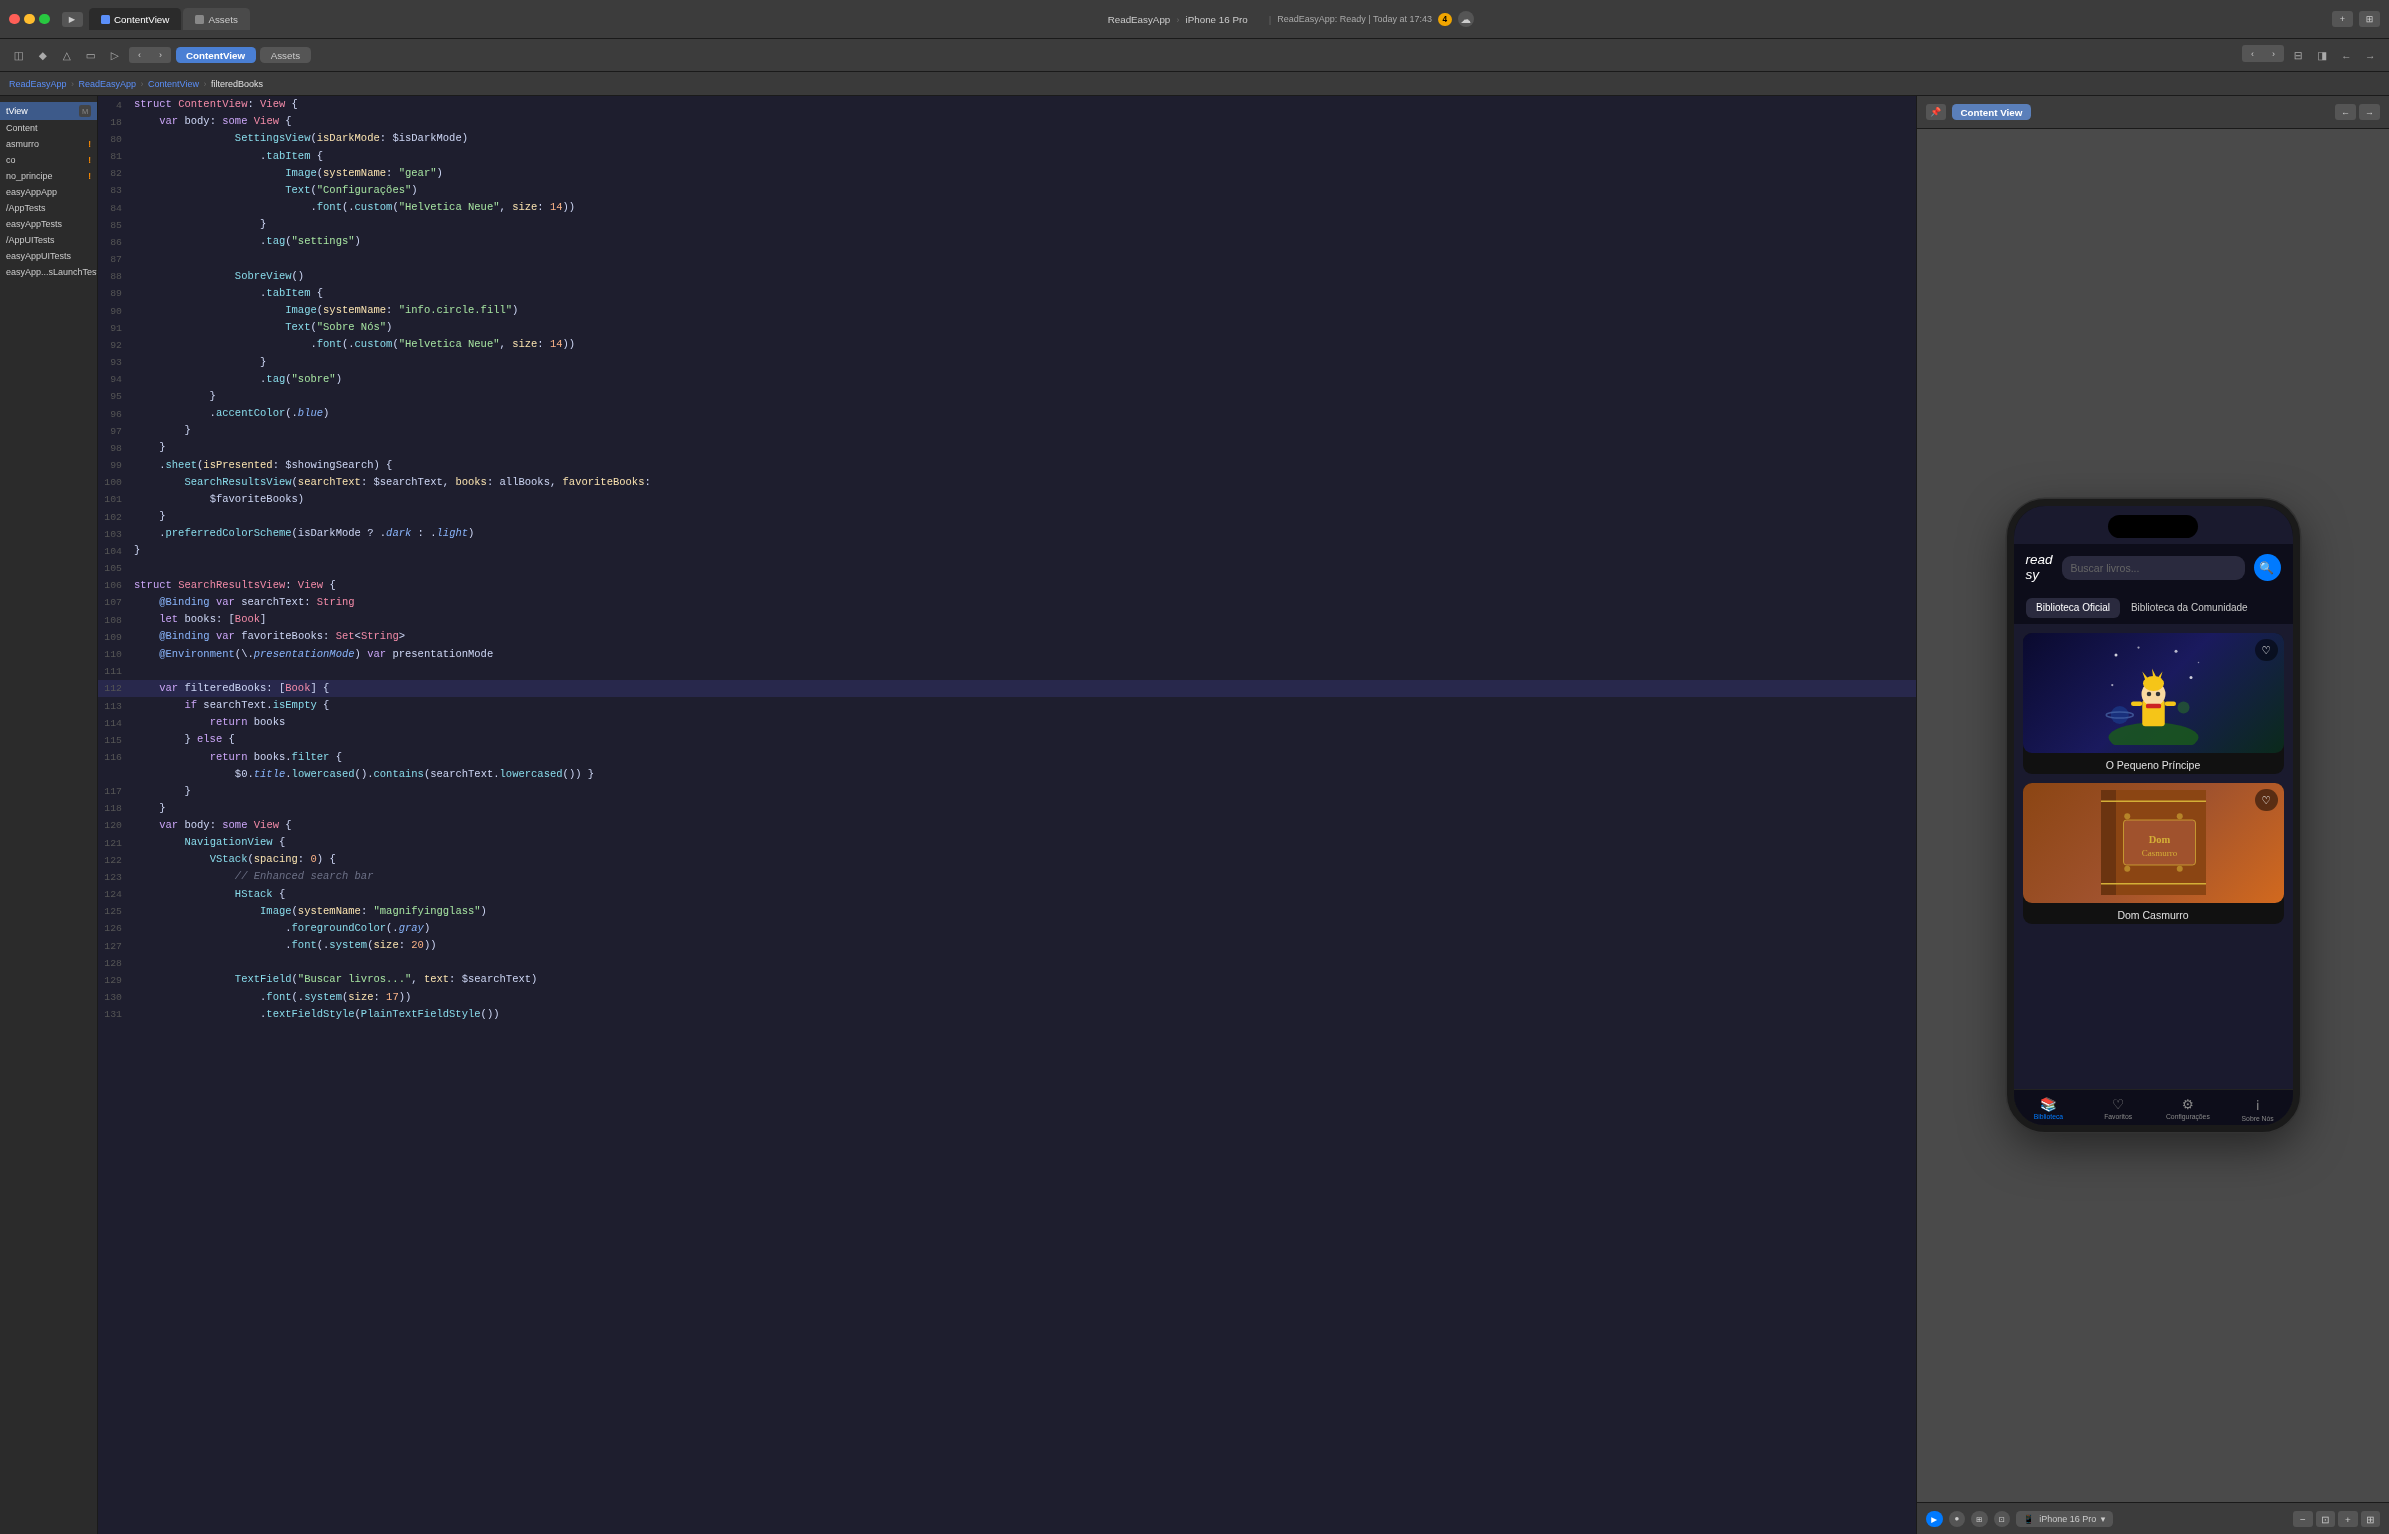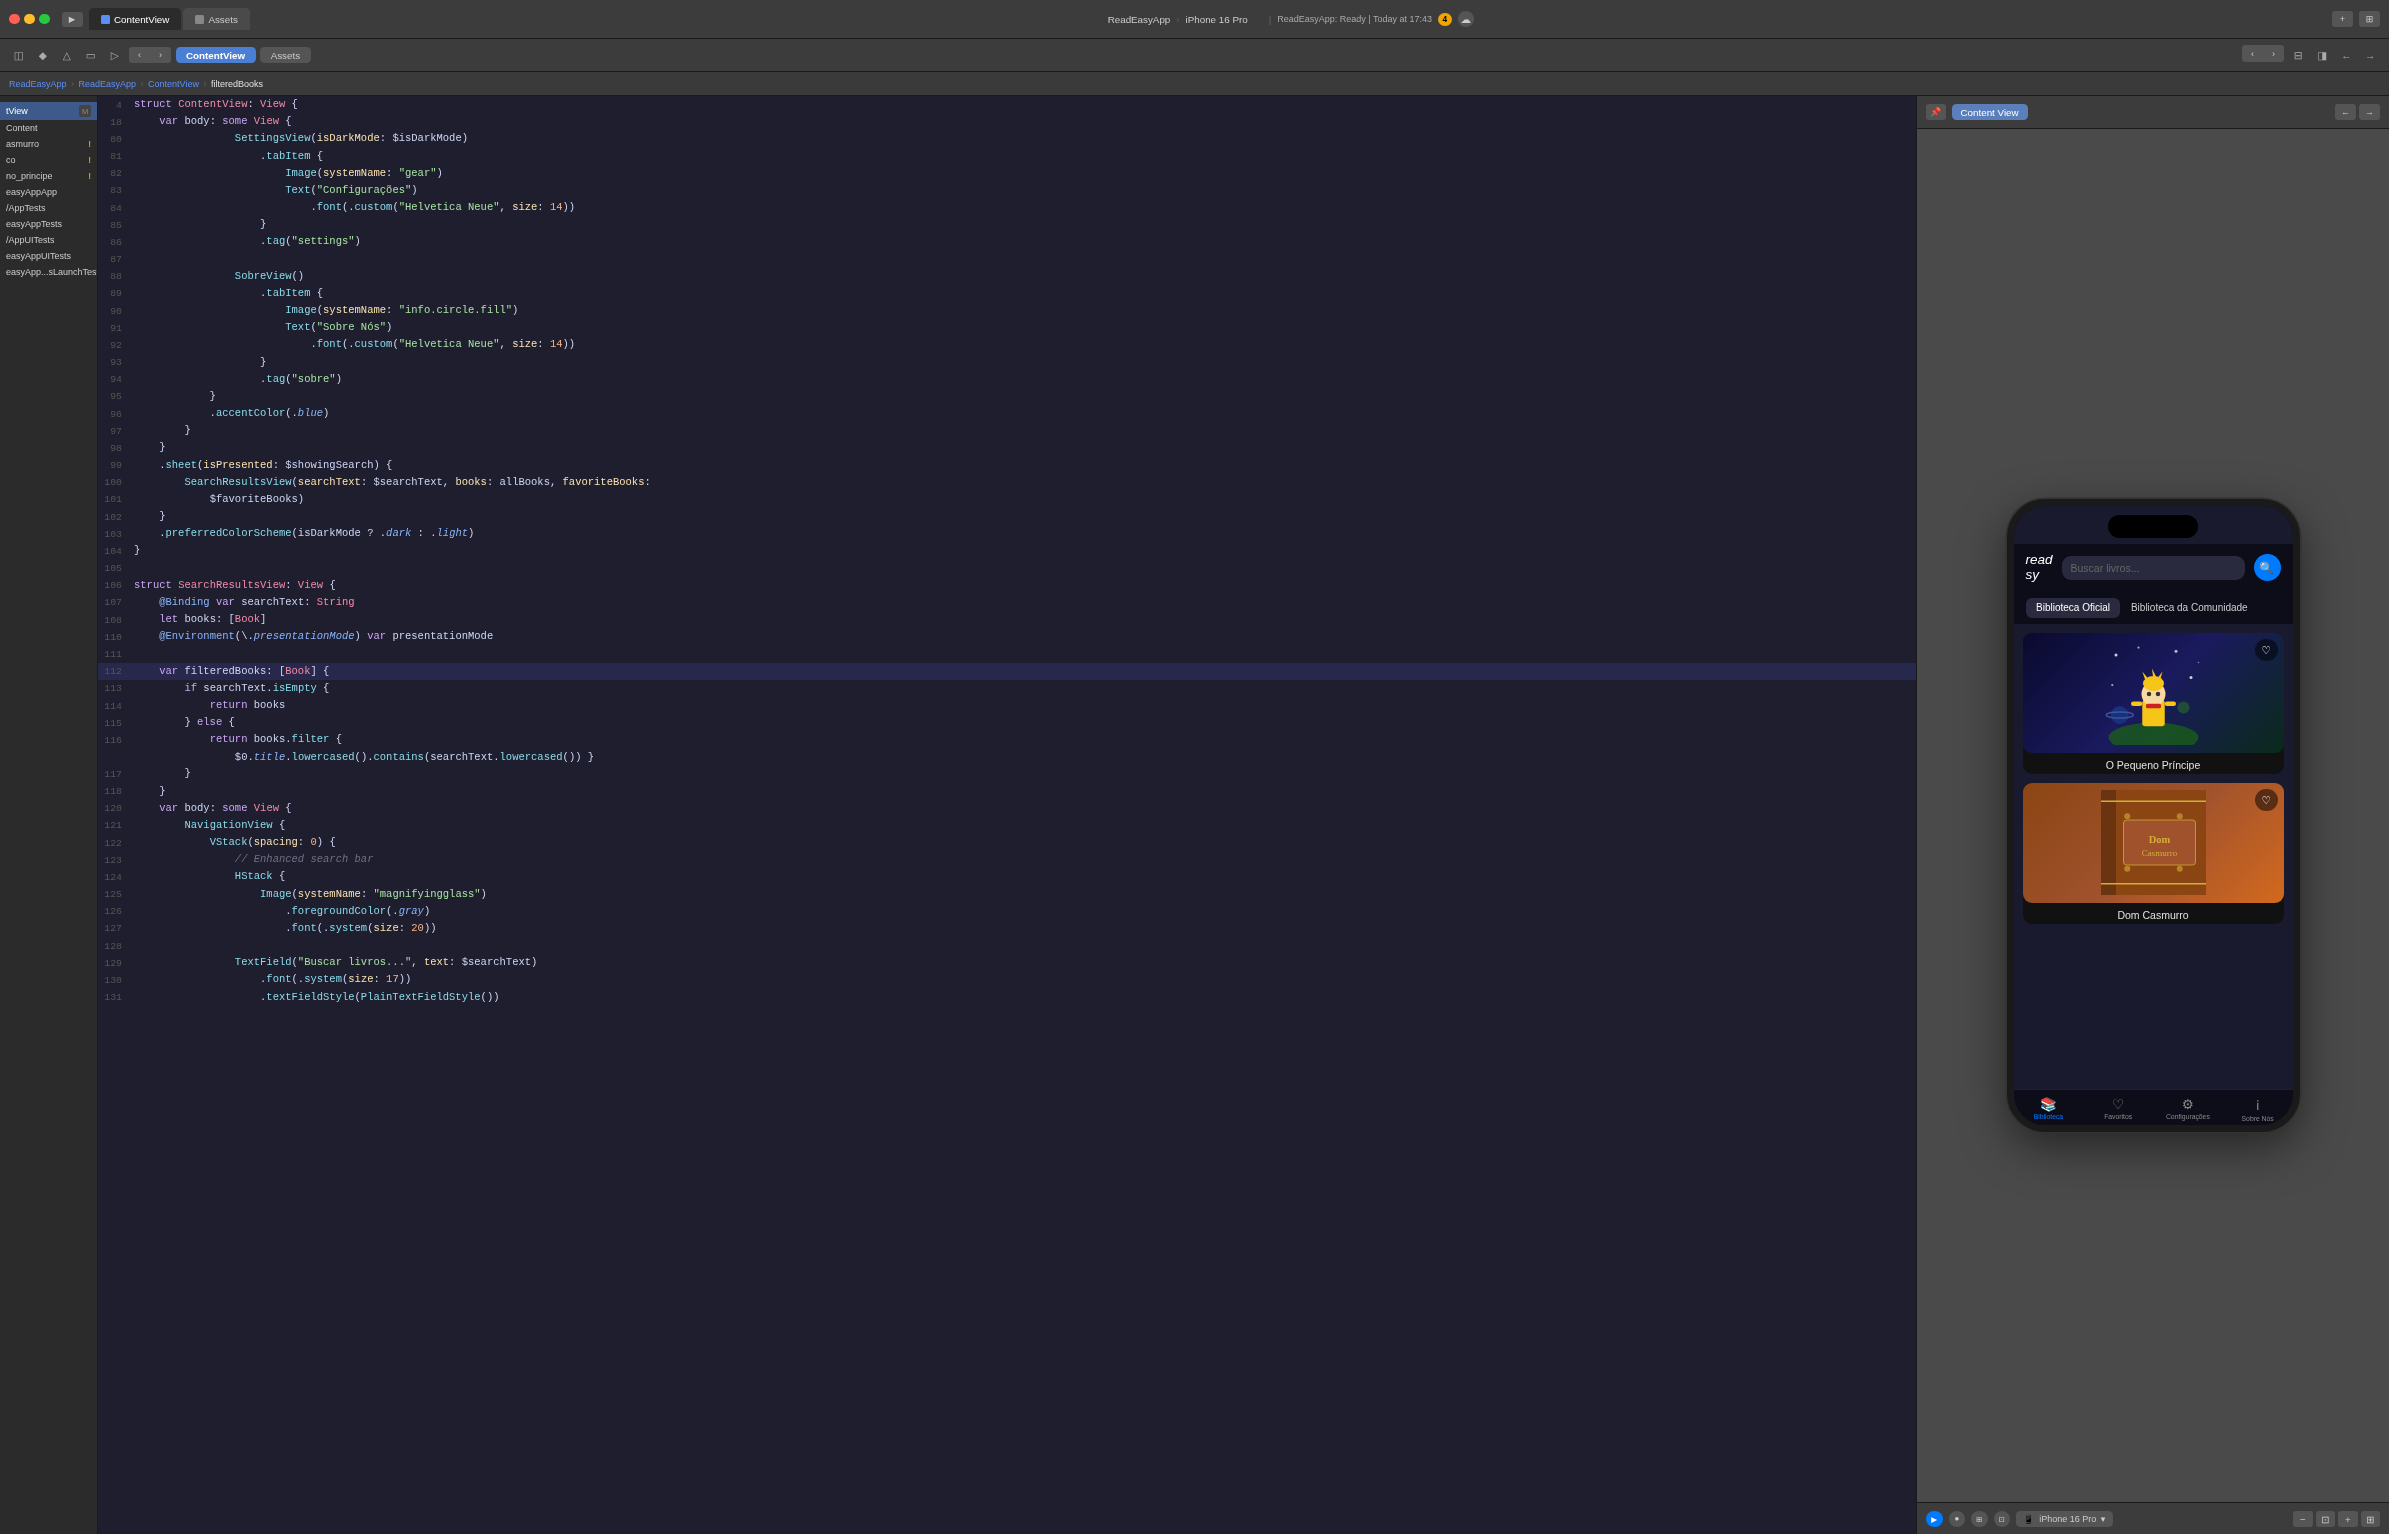--- a/index.html
+++ b/index.html
@@ -302,21 +302,21 @@
       color: #ccc;
       font-size: 9px;
       cursor: pointer;
     }
     .preview-title-pill {
       background: #5a7fba;
       color: #fff;
       border-radius: 4.5px;
       padding: 2.3px 9px;
       font-size: 9.8px;
-      font-weight: 400;
+      font-weight: 700;
     }
     .preview-right-btns {
       margin-left: auto;
       display: flex;
       gap: 3px;
     }
     .preview-canvas {
       flex: 1;
       display: flex;
       align-items: center;
@@ -775,20 +775,24 @@
         <div class="line-num">106</div>
         <div class="line-content"><span class="kw">struct</span> <span class="type">SearchResultsView</span>: <span class="type">View</span> {</div>
       </div>
       <div class="code-line">
         <div class="line-num">107</div>
         <div class="line-content">    <span class="kw2">@Binding</span> <span class="kw">var</span> <span class="var">searchText</span>: <span class="type">String</span></div>
       </div>
       <div class="code-line">
         <div class="line-num">108</div>
         <div class="line-content">    <span class="kw">let</span> <span class="var">books</span>: [<span class="type">Book</span>]</div>
+      </div>
+      <div class="code-line">
+        <div class="line-num">109</div>
+        <div class="line-content">    <span class="kw2">@Binding</span> <span class="kw">var</span> <span class="var">favoriteBooks</span>: <span class="type">Set</span>&lt;<span class="type">String</span>&gt;</div>
       </div>
       <div class="code-line">
         <div class="line-num">110</div>
         <div class="line-content">    <span class="kw2">@Environment</span>(\.<span class="prop">presentationMode</span>) <span class="kw">var</span> <span class="var">presentationMode</span></div>
       </div>
       <div class="code-line">
         <div class="line-num">111</div>
         <div class="line-content"></div>
       </div>
       <div class="code-line highlight">

